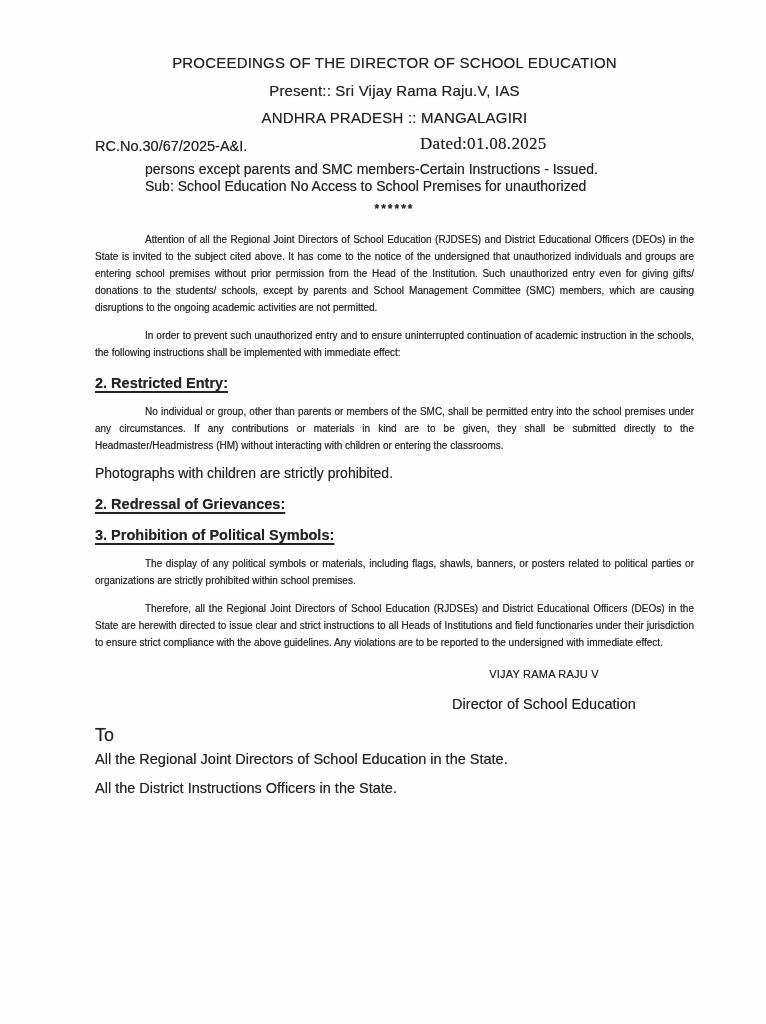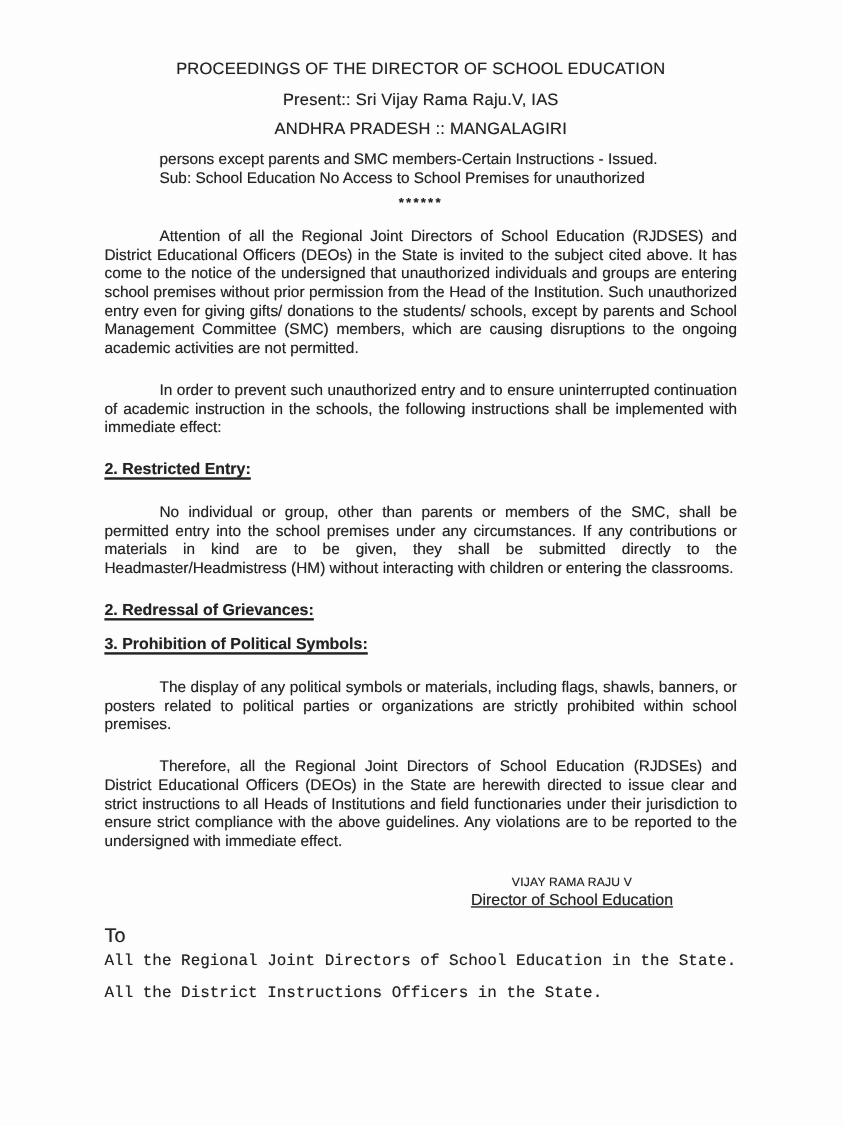--- a/index.html
+++ b/index.html
@@ -2,21 +2,21 @@
 <html><head>
 <meta charset="utf-8">
 <style>
   html, body { margin: 0; padding: 0; background: #ffffff; }
   .page {
     position: relative;
     width: 766px;
     height: 1024px;
     background: #fdfdfd;
     box-sizing: border-box;
-    padding: 53px 96px 0 95px;
+    padding: 53px 72px 0 95px;
     font-family: "Liberation Sans", sans-serif;
     color: #232323;
     text-shadow: 0 0 0.7px rgba(45,45,45,0.55);
     overflow: hidden;
   }
   .center-line {
     text-align: center;
     font-size: 15px;
     line-height: 20px;
     margin-bottom: 7px;
@@ -46,24 +46,24 @@
   }
   .separator {
     text-align: center;
     font-size: 12px;
     font-weight: bold;
     letter-spacing: 2px;
     line-height: 14px;
     margin-top: 7px;
   }
   .para {
-    font-size: 14px;
+    font-size: 10px;
     line-height: 17px;
     text-align: justify;
-    margin: 21px 0;
+    margin: 11px 0;
   }
   .para.first-after-sep { margin-top: 15px; }
   .indent { text-indent: 50px; }
   .plain-line {
     font-size: 14px;
     line-height: 17px;
     margin: 11px 0;
   }
   .section-heading {
     font-size: 14.5px;
@@ -80,63 +80,66 @@
     text-align: center;
   }
   .signature-name {
     font-size: 11px;
     line-height: 17px;
     letter-spacing: 0.2px;
   }
   .signature-designation {
     font-size: 14.5px;
     line-height: 17px;
-    margin-top: 0;
-    text-decoration: underline;
+    margin-top: 13px;
   }
   .footer-block { margin-top: 14px; }
   .to-label {
     font-size: 18px;
     line-height: 17px;
     margin-bottom: 7px;
   }
   .addressee {
     font-size: 14.5px;
     line-height: 17px;
     margin-bottom: 12px;
-    font-family: Liberation Mono, monospace;
   }
 </style>
 </head>
 <body>
 
 <div class="page">
 
   <div class="center-line title-line">PROCEEDINGS OF THE DIRECTOR OF SCHOOL EDUCATION</div>
 
   <div class="center-line">Present:: Sri Vijay Rama Raju.V, IAS</div>
 
   <div class="center-line title-line">ANDHRA PRADESH :: MANGALAGIRI</div>
 
+  <div class="ref-row">
+    <span>RC.No.30/67/2025-A&amp;I.</span>
+    <span class="ref-dated">Dated:01.08.2025</span>
+  </div>
 
   <div class="subject-block">
     <div>persons except parents and SMC members-Certain Instructions - Issued.</div>
     <div>Sub: School Education No Access to School Premises for unauthorized</div>
   </div>
 
   <div class="separator">******</div>
 
   <div class="para indent first-after-sep">Attention of all the Regional Joint Directors of School Education (RJDSES) and District Educational Officers (DEOs) in the State is invited to the subject cited above. It has come to the notice of the undersigned that unauthorized individuals and groups are entering school premises without prior permission from the Head of the Institution. Such unauthorized entry even for giving gifts/ donations to the students/ schools, except by parents and School Management Committee (SMC) members, which are causing disruptions to the ongoing academic activities are not permitted.</div>
 
   <div class="para indent">In order to prevent such unauthorized entry and to ensure uninterrupted continuation of academic instruction in the schools, the following instructions shall be implemented with immediate effect:</div>
 
   <div class="section-heading">2. Restricted Entry:</div>
 
   <div class="para indent">No individual or group, other than parents or members of the SMC, shall be permitted entry into the school premises under any circumstances. If any contributions or materials in kind are to be given, they shall be submitted directly to the Headmaster/Headmistress (HM) without interacting with children or entering the classrooms.</div>
 
+  <div class="plain-line">Photographs with children are strictly prohibited.</div>
 
   <div class="section-heading">2. Redressal of Grievances:</div>
 
 
   <div class="section-heading">3. Prohibition of Political Symbols:</div>
 
   <div class="para indent">The display of any political symbols or materials, including flags, shawls, banners, or posters related to political parties or organizations are strictly prohibited within school premises.</div>
 
   <div class="para indent">Therefore, all the Regional Joint Directors of School Education (RJDSEs) and District Educational Officers (DEOs) in the State are herewith directed to issue clear and strict instructions to all Heads of Institutions and field functionaries under their jurisdiction to ensure strict compliance with the above guidelines. Any violations are to be reported to the undersigned with immediate effect.</div>
 

